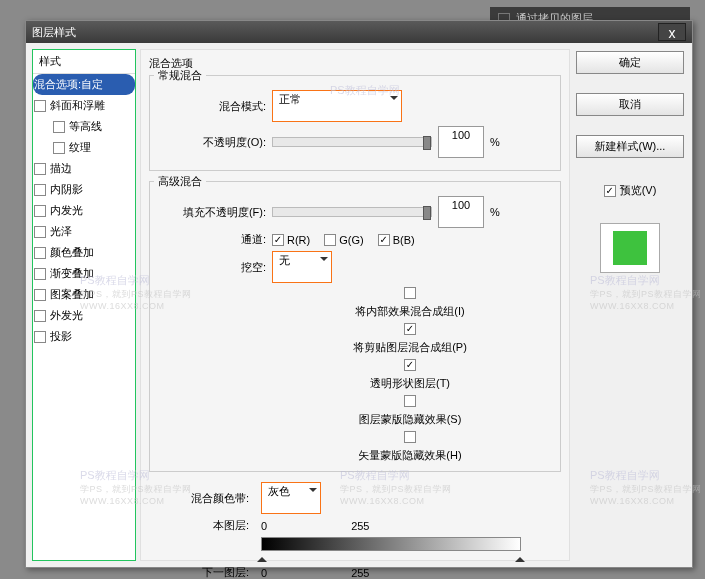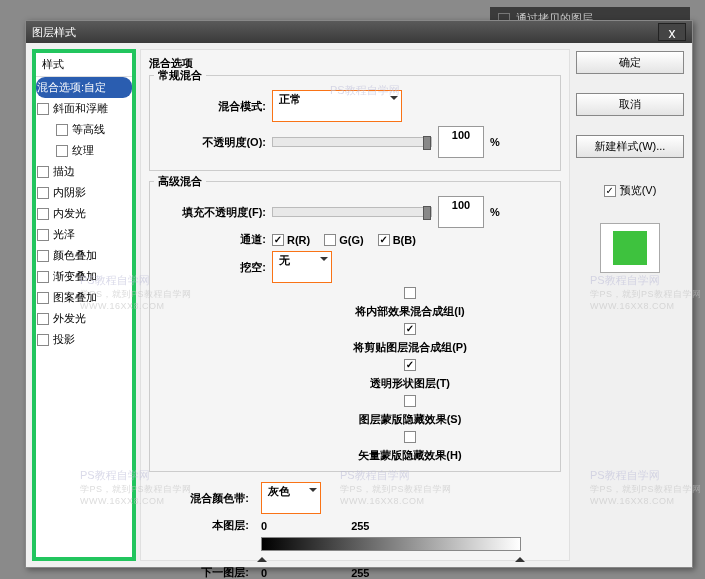--- a/index.html
+++ b/index.html
@@ -2,27 +2,27 @@
 <html><head>
 <meta charset="utf-8">
 <style>
 * { box-sizing: border-box; margin: 0; padding: 0; font-family: "Microsoft YaHei", SimSun, sans-serif; font-size: 11px; }
 body { background: #8a8a8a; width: 705px; height: 579px; position: relative; overflow: hidden; }
 .dialog { position: absolute; left: 25px; top: 20px; width: 668px; height: 548px; background: #f0f0f0; border: 1px solid #888; box-shadow: 2px 2px 6px rgba(0,0,0,0.4); }
 .titlebar { height: 22px; background: linear-gradient(#5a5a5a,#3a3a3a); color: #fff; display: flex; align-items: center; padding: 0 6px; position: relative; }
 .titlebar .title { flex: 1; }
 .titlebar .close { width: 28px; height: 18px; background: #444; color: #fff; text-align: center; line-height: 18px; border: 1px solid #222; cursor: pointer; font-size: 14px; }
 .body { display: flex; padding: 6px; gap: 4px; height: calc(100% - 22px); }
-.styles-panel { width: 104px; border: 4px solid #22c55e; background: #fff; }
+.styles-panel { width: 104px; border: 1px solid #22c55e; background: #fff; }
 .styles-header { padding: 4px 6px; border-bottom: 1px solid #ddd; }
 .styles-list .item { display: flex; align-items: center; padding: 3px 1px; gap: 4px; cursor: pointer; border-radius: 9px; }
 .styles-list .item.sel { background: #2a5db0; color: #fff; }
 .ck { width: 12px; height: 12px; border: 1px solid #888; background: #fff; display: inline-block; cursor: pointer; }
 .ck.checked::after { content: "✓"; display: block; font-size: 10px; line-height: 10px; text-align: center; color: #000; }
-.center { flex: 1; padding: 4px 8px; border: 1px solid #e0e0e0; background: #f5f5f5; font-weight: bold; }
+.center { flex: 1; padding: 4px 8px; border: 1px solid #e0e0e0; background: #f5f5f5; }
 .section-title { margin: 2px 0 4px 0; }
 .group { border: 1px solid #ccc; padding: 10px 8px 8px 8px; margin-bottom: 10px; position: relative; }
 .group-title { position: absolute; top: -8px; left: 4px; background: #f5f5f5; padding: 0 4px; }
 .row { display: flex; align-items: center; margin: 4px 0; gap: 6px; }
 .row .lbl { width: 108px; text-align: right; }
 .select { border: 1px solid #f97316; background: #fff; padding: 1px 16px 1px 6px; min-width: 60px; position: relative; cursor: pointer; height: 32px; line-height: 14px;}
 .select::after { content: ""; position: absolute; right: 3px; top: 5px; border: 4px solid transparent; border-top-color: #333; }
 .slider-track { height: 10px; background: #e8e8e8; border: 1px solid #bbb; flex: 1; max-width: 160px; position: relative; }
 .slider-thumb { position: absolute; top: -2px; width: 8px; height: 14px; background: #888; border: 1px solid #555; }
 .numbox { width: 46px; height: 32px; border: 1px solid #999; background: #fff; text-align: center; line-height: 16px; }

